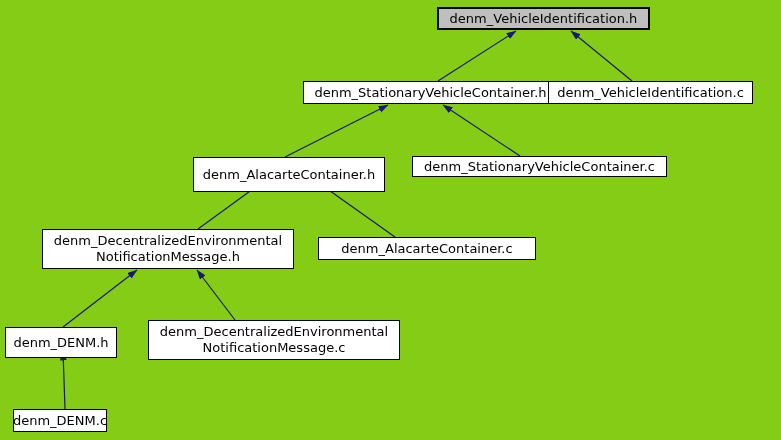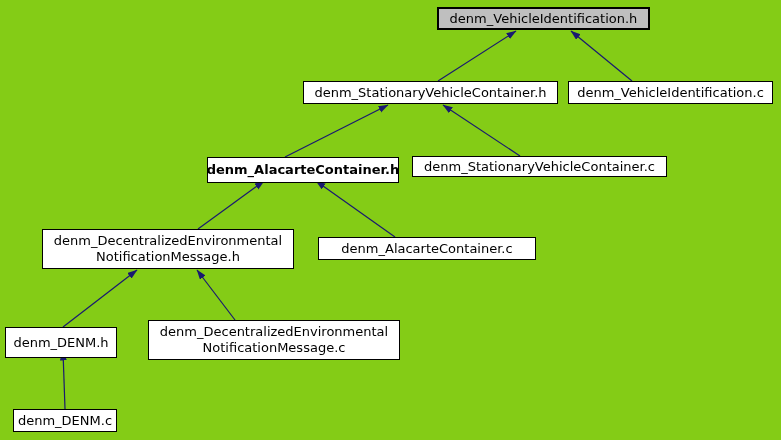--- a/index.html
+++ b/index.html
@@ -63,24 +63,24 @@
         <line x1="198" y1="229" x2="264" y2="181" stroke="#191970" stroke-width="1.2" marker-end="url(#arrowhead)"></line>
         <line x1="395" y1="237" x2="316" y2="181" stroke="#191970" stroke-width="1.2" marker-end="url(#arrowhead)"></line>
         <line x1="63" y1="327" x2="137" y2="270" stroke="#191970" stroke-width="1.2" marker-end="url(#arrowhead)"></line>
         <line x1="235" y1="320" x2="197" y2="270" stroke="#191970" stroke-width="1.2" marker-end="url(#arrowhead)"></line>
         <line x1="65" y1="409" x2="63" y2="351" stroke="#191970" stroke-width="1.2" marker-end="url(#arrowhead)"></line>
       </g>
   </svg>
   <div id="node-group">
       <div class="graph-node highlighted" style="left: 437px; top: 7px; width: 213px; height: 23px;">denm_VehicleIdentification.h</div>
       <div class="graph-node" style="left: 287px; top: 81px; width: 255px; height: 23px; margin-left: 16px;">denm_StationaryVehicleContainer.h</div>
-      <div class="graph-node" style="left: 568px; top: 81px; width: 205px; height: 23px;">denm_VehicleIdentification.c</div>
-      <div class="graph-node" style="left: 207px; top: 157px; width: 192px; height: 26px; font-weight: bold;">denm_AlacarteContainer.h</div>
+      <div class="graph-node" style="left: 548px; top: 81px; width: 205px; height: 23px;">denm_VehicleIdentification.c</div>
+      <div class="graph-node" style="left: 193px; top: 157px; width: 192px; height: 35px;">denm_AlacarteContainer.h</div>
       <div class="graph-node" style="left: 412px; top: 156px; width: 255px; height: 21px;">denm_StationaryVehicleContainer.c</div>
       <div class="graph-node" style="left: 42px; top: 229px; width: 252px; height: 40px;">denm_DecentralizedEnvironmental
 NotificationMessage.h</div>
       <div class="graph-node" style="left: 318px; top: 237px; width: 218px; height: 23px;">denm_AlacarteContainer.c</div>
       <div class="graph-node" style="left: 5px; top: 327px; width: 112px; height: 31px;">denm_DENM.h</div>
       <div class="graph-node" style="left: 148px; top: 320px; width: 252px; height: 40px;">denm_DecentralizedEnvironmental
 NotificationMessage.c</div>
-      <div class="graph-node" style="left: 13px; top: 409px; width: 104px; height: 23px;">denm_DENM.c</div>
+      <div class="graph-node" style="left: 13px; top: 409px; width: 94px; height: 23px;">denm_DENM.c</div>
     </div>
 </div>
 
 </body></html>

